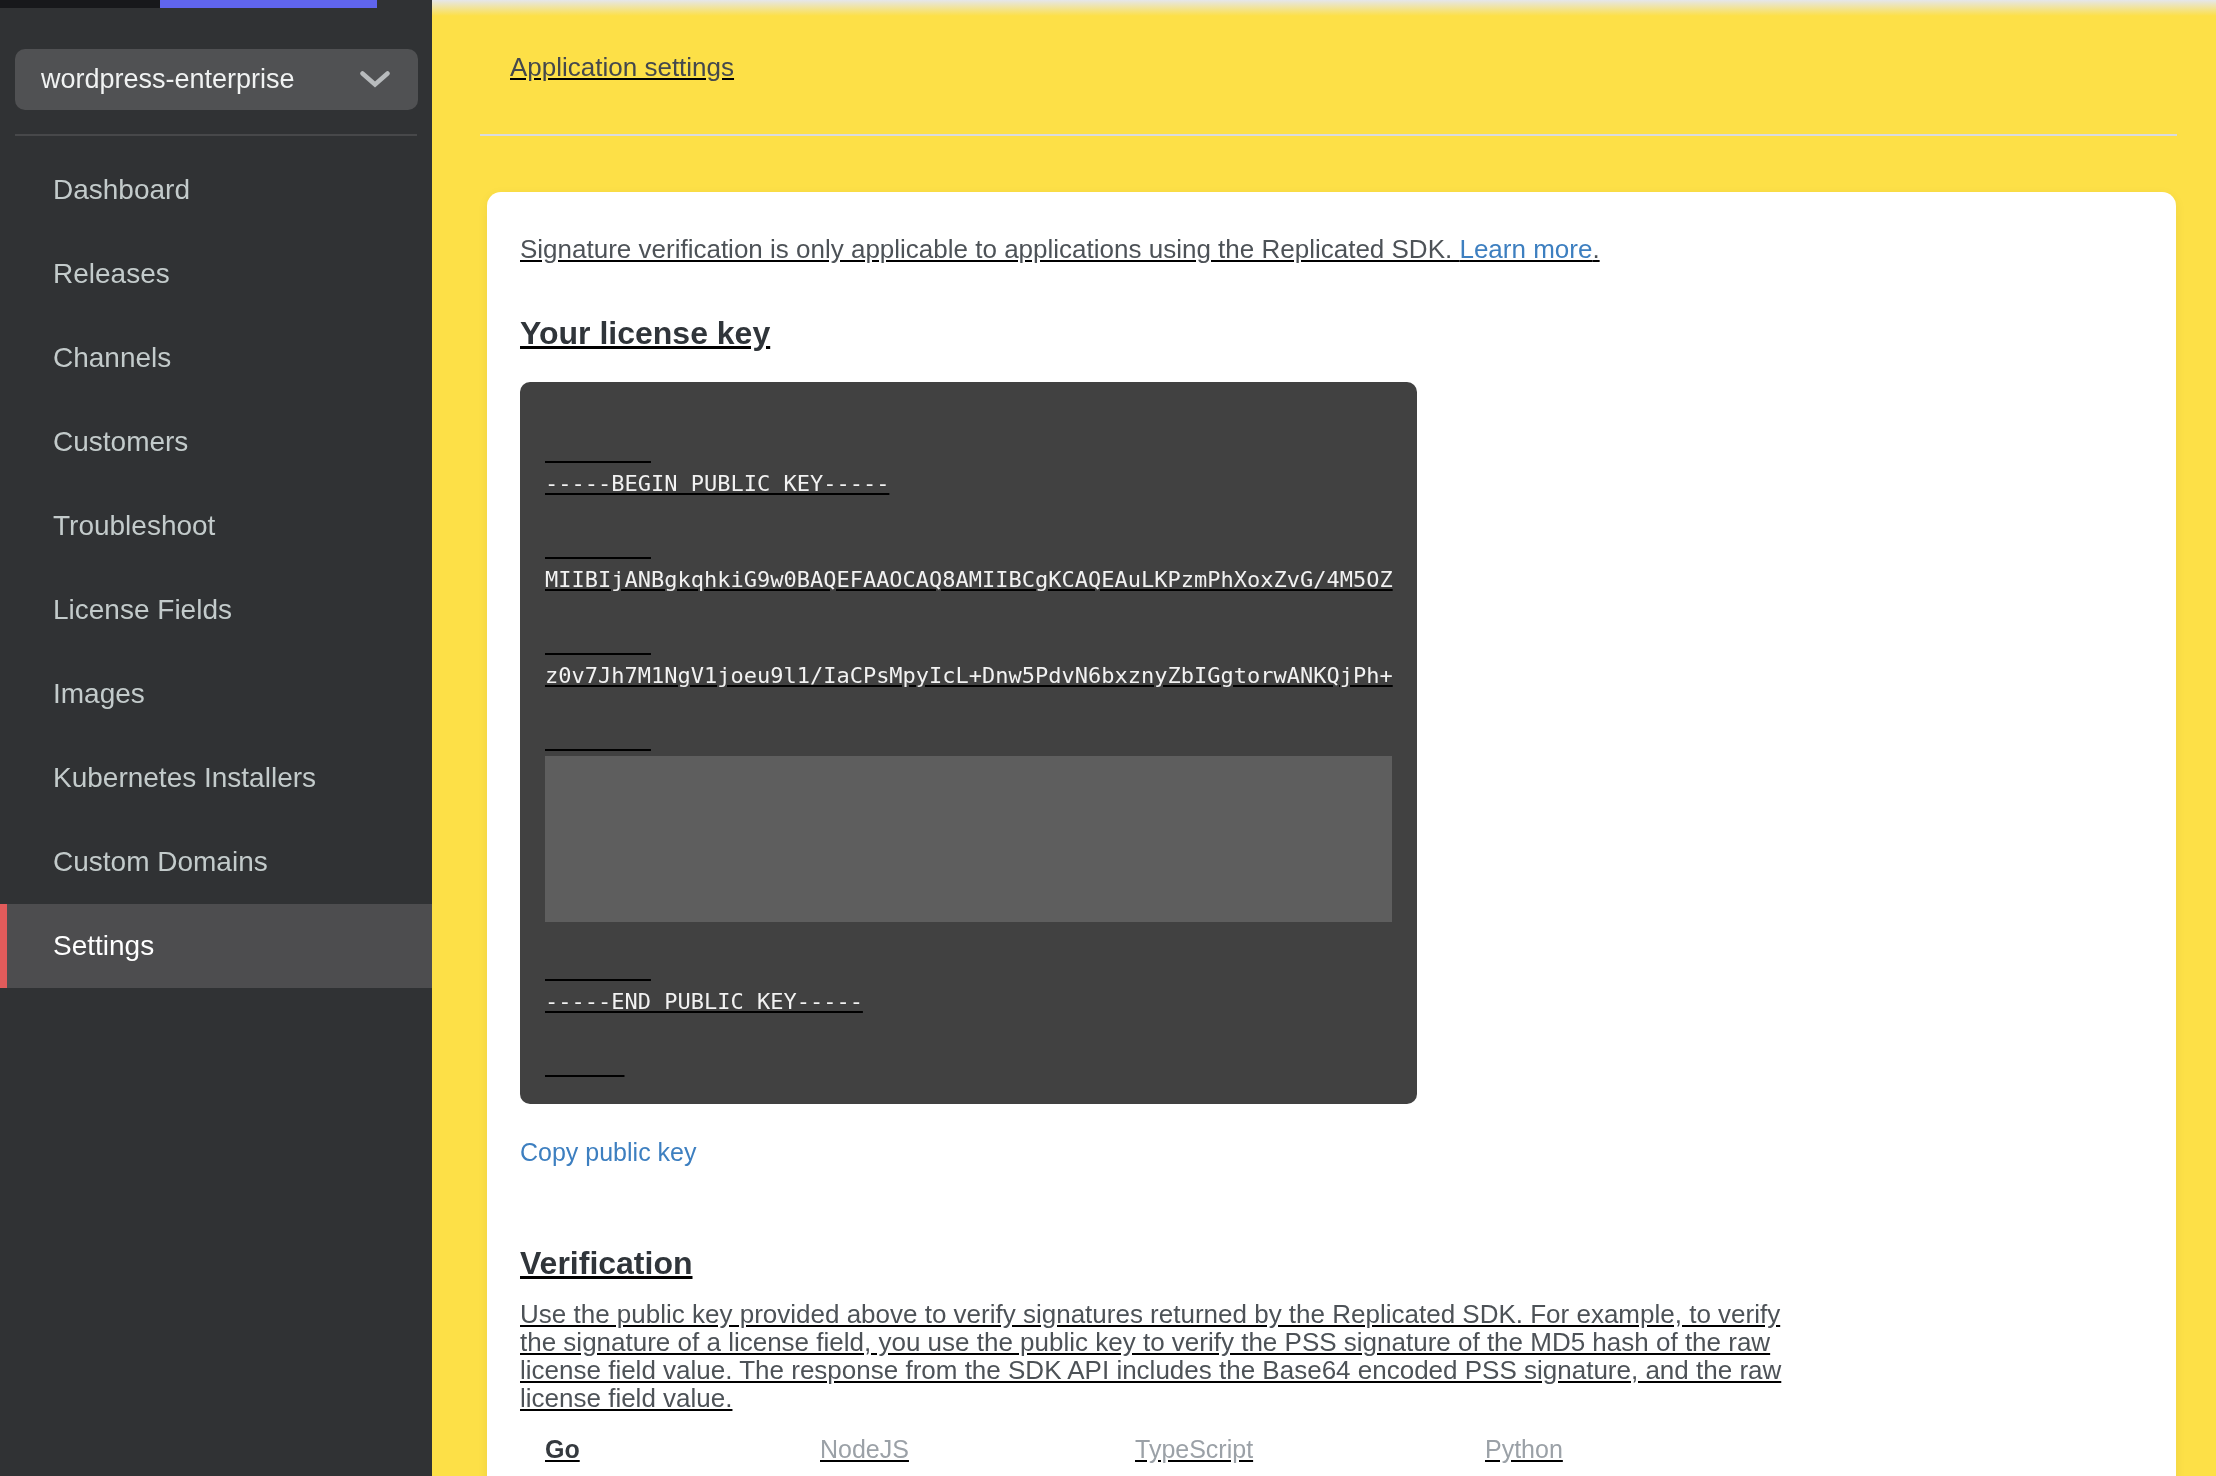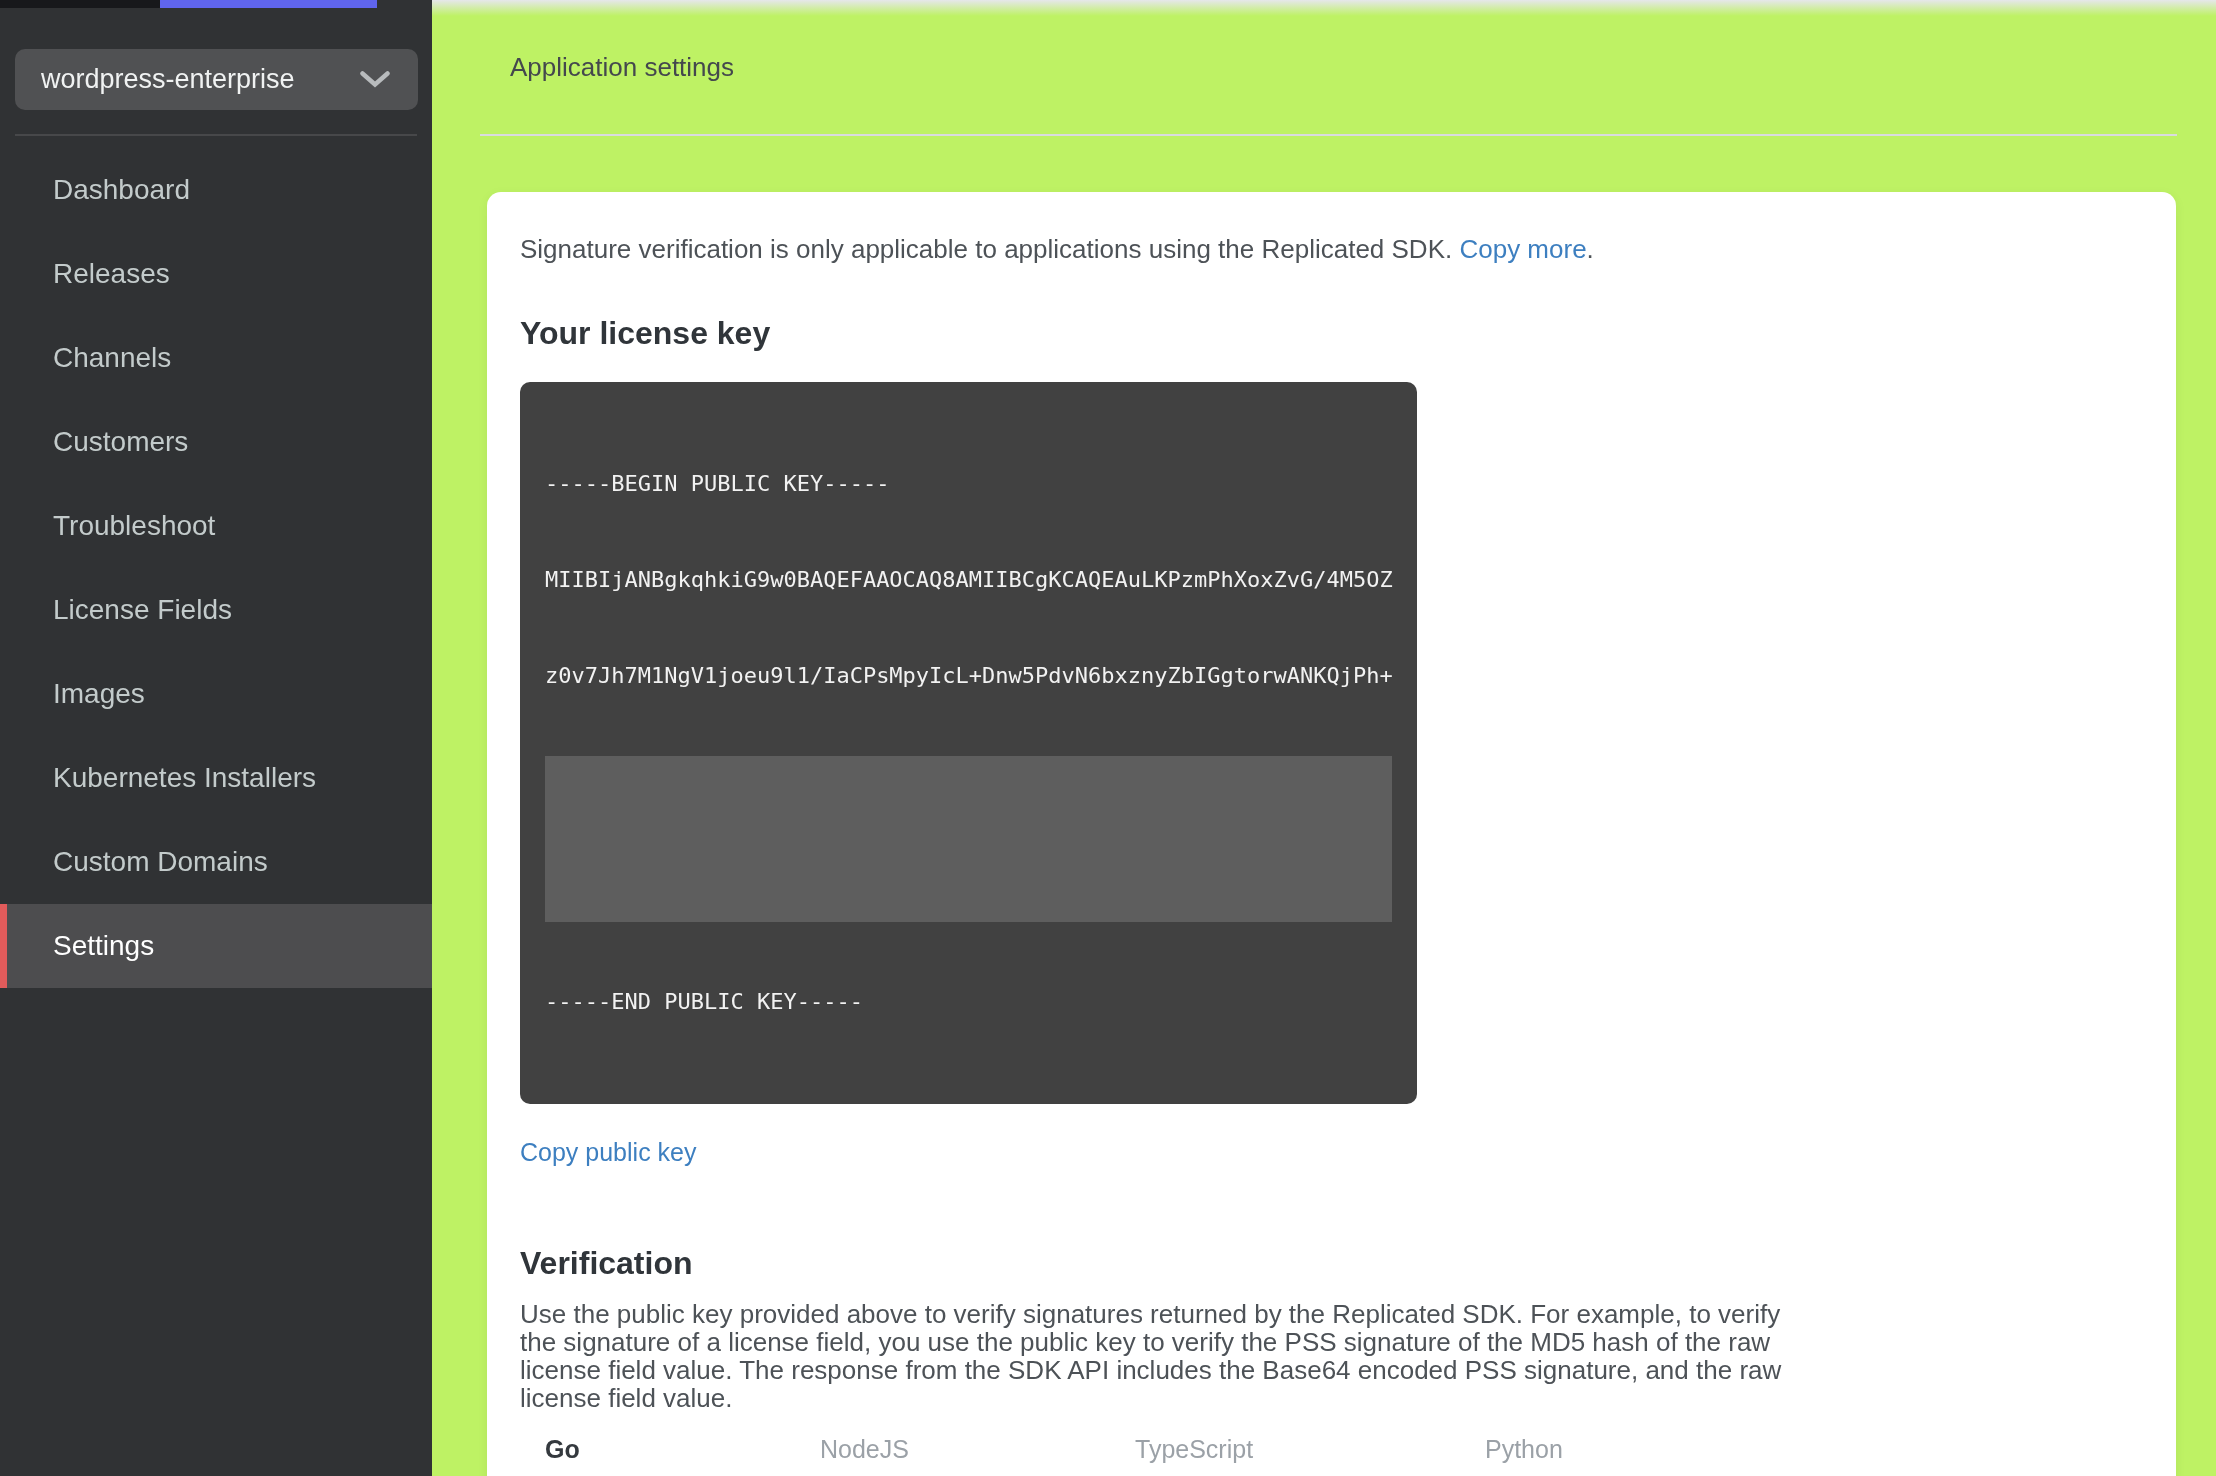--- a/index.html
+++ b/index.html
@@ -17,21 +17,21 @@
     display:flex; align-items:center; justify-content:space-between; padding:0 28px 0 26px; cursor:pointer; }
   .app-selector-label { color:#f0f2f2; font-size:27px; }
   .sidebar-divider { height:2px; background:#47484a; margin:24px 15px 0 15px; }
   .nav { margin-top:12px; }
   .nav-item { height:84px; display:flex; align-items:center; padding-left:53px;
     color:#c3cbcb; font-size:28px; cursor:pointer; position:relative; }
   .nav-item.active { background:#4d4d4f; color:#ffffff; }
   .nav-item.active::before { content:""; position:absolute; left:0; top:0; bottom:0; width:7px; background:#e15b5b; }
 
   
-  .main { flex:1; position:relative; background:#bef264; }
+  .main { flex:1; position:relative; background:#fde047;text-decoration:underline; }
   .main::before { content:""; position:absolute; top:0; left:0; right:0; height:16px;
     background:linear-gradient(#e6e7ea, rgba(245,246,248,0)); pointer-events:none; }
   .header-tabs { margin:0 39px 0 48px; height:136px; border-bottom:2px solid #d9dbde;
     display:flex; align-items:center; }
   .htab { height:100%; display:flex; align-items:center; padding:0 30px; margin-right:10px;
     font-size:26px; color:#44484d; cursor:pointer; position:relative; }
   .htab.active { color:#6a6cf0; font-weight:bold; }
   .htab.active::after { content:""; position:absolute; left:0; right:0; bottom:-4px; height:6px;
     background:#6a6cf0; border-radius:3px; }
 
@@ -89,21 +89,21 @@
       <div class="nav-item active">Settings</div>
     </div>
   </div>
 
   <div class="main">
     <div class="header-tabs">
       <div class="htab">Application settings</div>
     </div>
 
     <div class="card">
-      <p class="intro"><span>Signature verification is only applicable to applications using the Replicated SDK. </span><a class="link">Copy more</a><span>.</span></p>
+      <p class="intro"><span>Signature verification is only applicable to applications using the Replicated SDK. </span><a class="link">Learn more</a><span>.</span></p>
 
       <h2 class="section-title">Your license key</h2>
 
       <div class="key-block">
         <div class="code-line">-----BEGIN PUBLIC KEY-----</div>
         <div class="code-line">MIIBIjANBgkqhkiG9w0BAQEFAAOCAQ8AMIIBCgKCAQEAuLKPzmPhXoxZvG/4M5OZ</div>
         <div class="code-line">z0v7Jh7M1NgV1joeu9l1/IaCPsMpyIcL+Dnw5PdvN6bxznyZbIGgtorwANKQjPh+</div>
         <div class="key-redact"></div>
         <div class="code-line">-----END PUBLIC KEY-----</div>
       </div>

